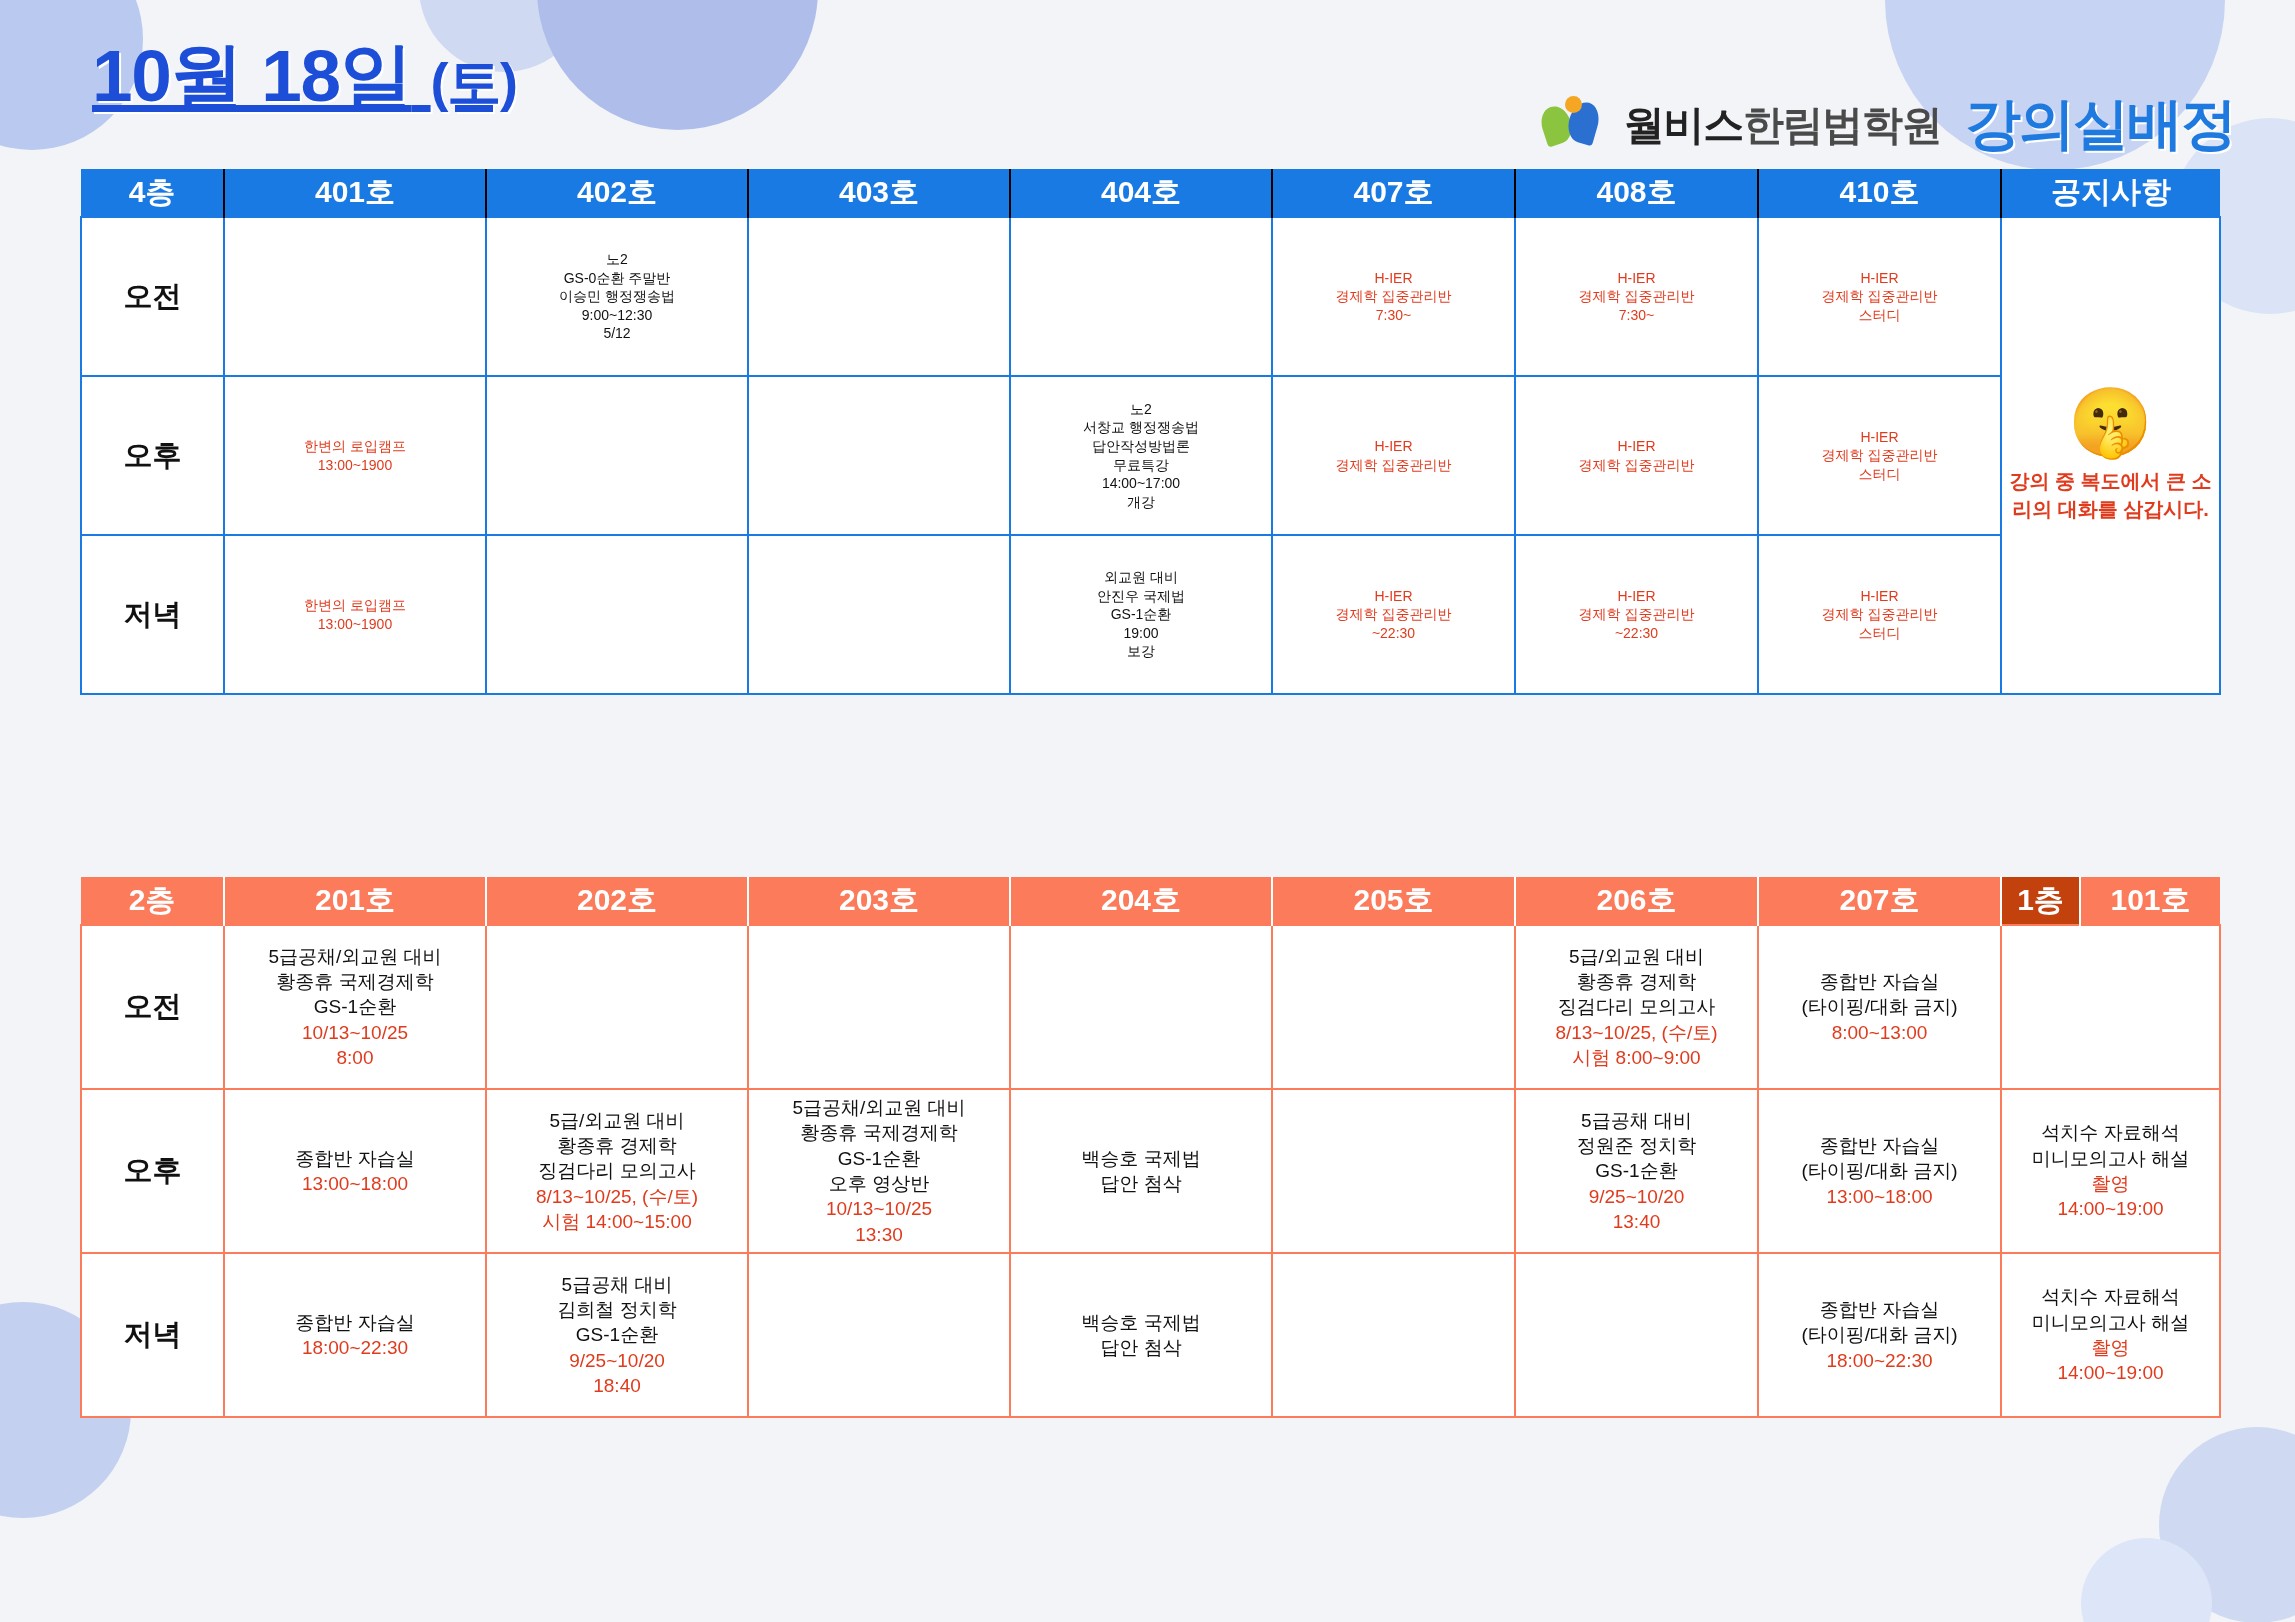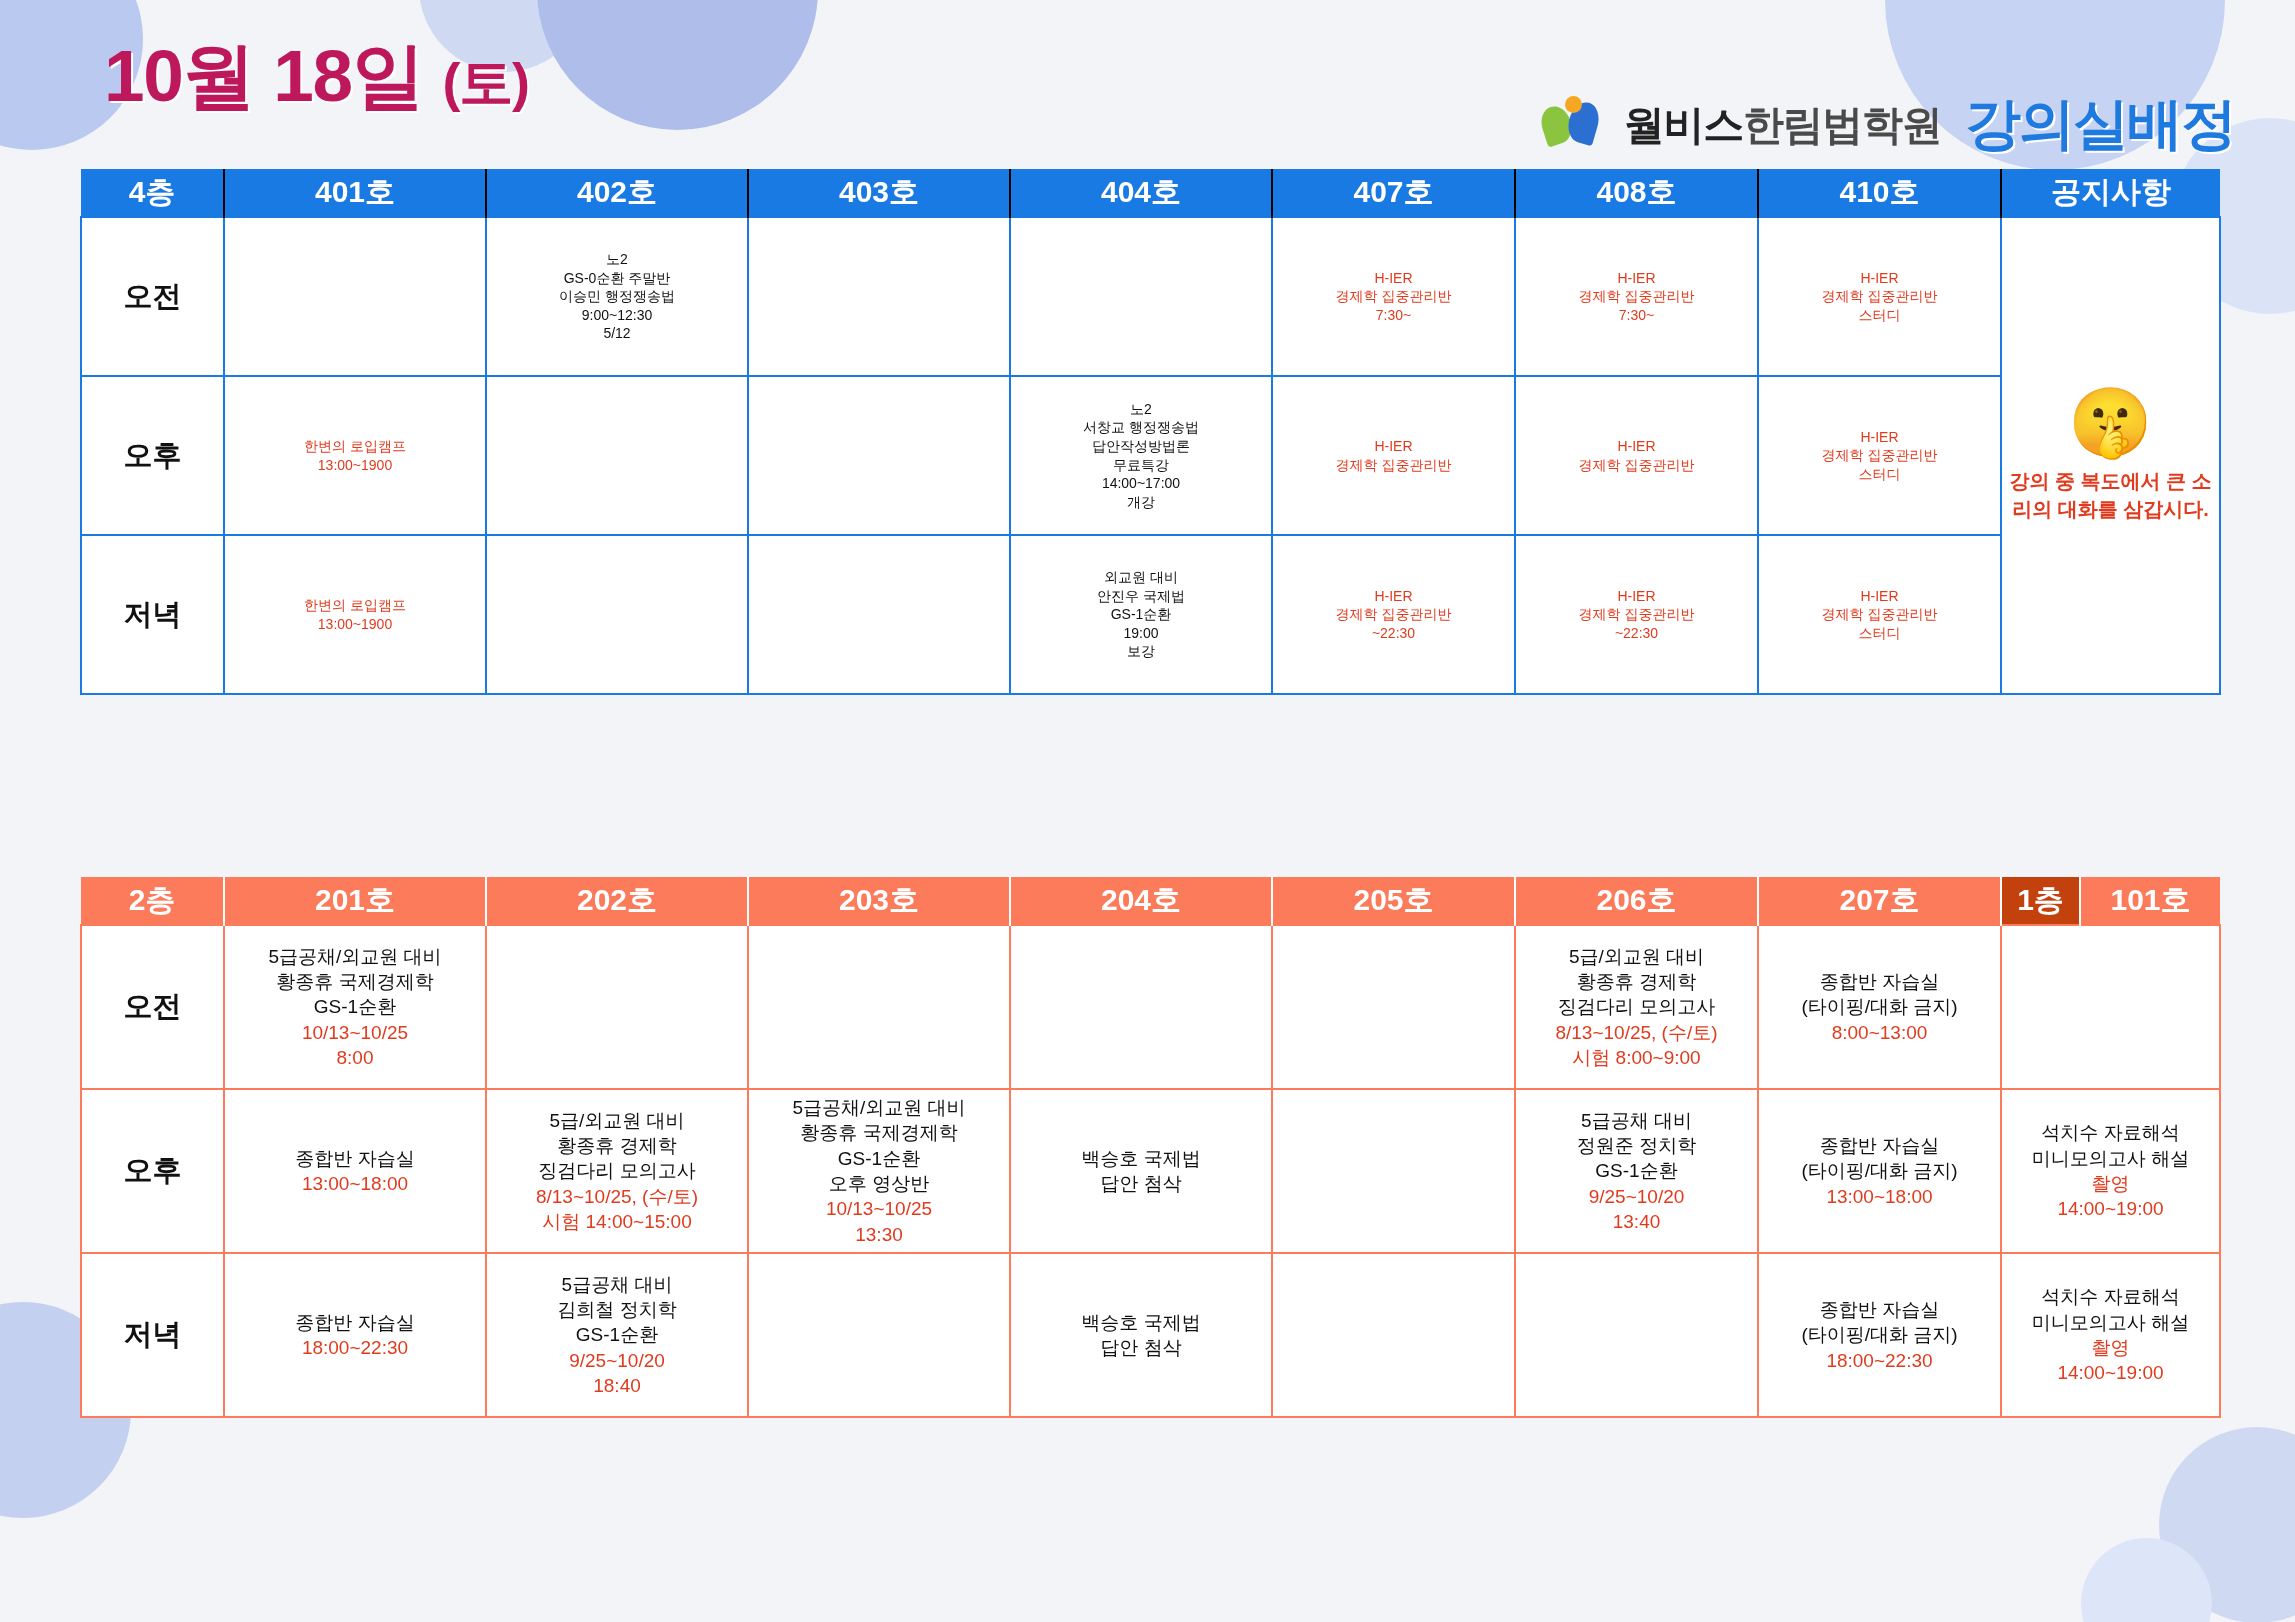--- a/index.html
+++ b/index.html
@@ -15,23 +15,24 @@
   .b3{width:281px;height:281px;background:#aebdea;left:537px;top:-151px;}
   .b4{width:340px;height:340px;background:#c6d3f2;left:1885px;top:-170px;}
   .b5{width:196px;height:196px;background:#dbe3f7;left:2172px;top:118px;}
   .b6{width:216px;height:216px;background:#c3d0f0;left:-85px;top:1302px;}
   .b7{width:196px;height:196px;background:#cfd9f2;left:2159px;top:1427px;}
   .b8{width:131px;height:131px;background:#dde5f8;left:2081px;top:1538px;}
 
   
   .header{position:absolute;left:0;top:0;width:2295px;height:167px;}
   .date-title{
-    position:absolute;left:104px;top:27.5px;
-    font-size:73px;font-weight:bold;color:#be185d;letter-spacing:-1.3px;
+    position:absolute;left:92px;top:27.5px;
+    font-size:73px;font-weight:bold;color:#1d4ed8;letter-spacing:-1.3px;
     text-shadow:2px 2px 0 #ffffff;
+    text-decoration:underline;
   }
   .date-title .sat{font-size:54px;}
   .brand{position:absolute;right:60px;top:39px;display:flex;align-items:center;gap:11.8px;margin-top:48px;}
   .brand-logo{width:73px;height:60px;position:relative;}
   .brand-logo .leaf-l{position:absolute;left:2.6px;top:10.5px;width:29px;height:38px;background:#8bc53f;border-radius:50% 50% 50% 10%;transform:rotate(-18deg);}
   .brand-logo .leaf-r{position:absolute;left:30px;top:6.5px;width:29px;height:41px;background:#2b6fd0;border-radius:50% 50% 10% 50%;transform:rotate(16deg);}
   .brand-logo .dot{position:absolute;left:26px;top:1.3px;width:17px;height:17px;border-radius:50%;background:#f5a623;}
   .brand-name{font-size:41px;font-weight:bold;color:#222;letter-spacing:-1.3px;}
   .brand-name .grey{color:#4a4a4a;}
   .brand-title{

